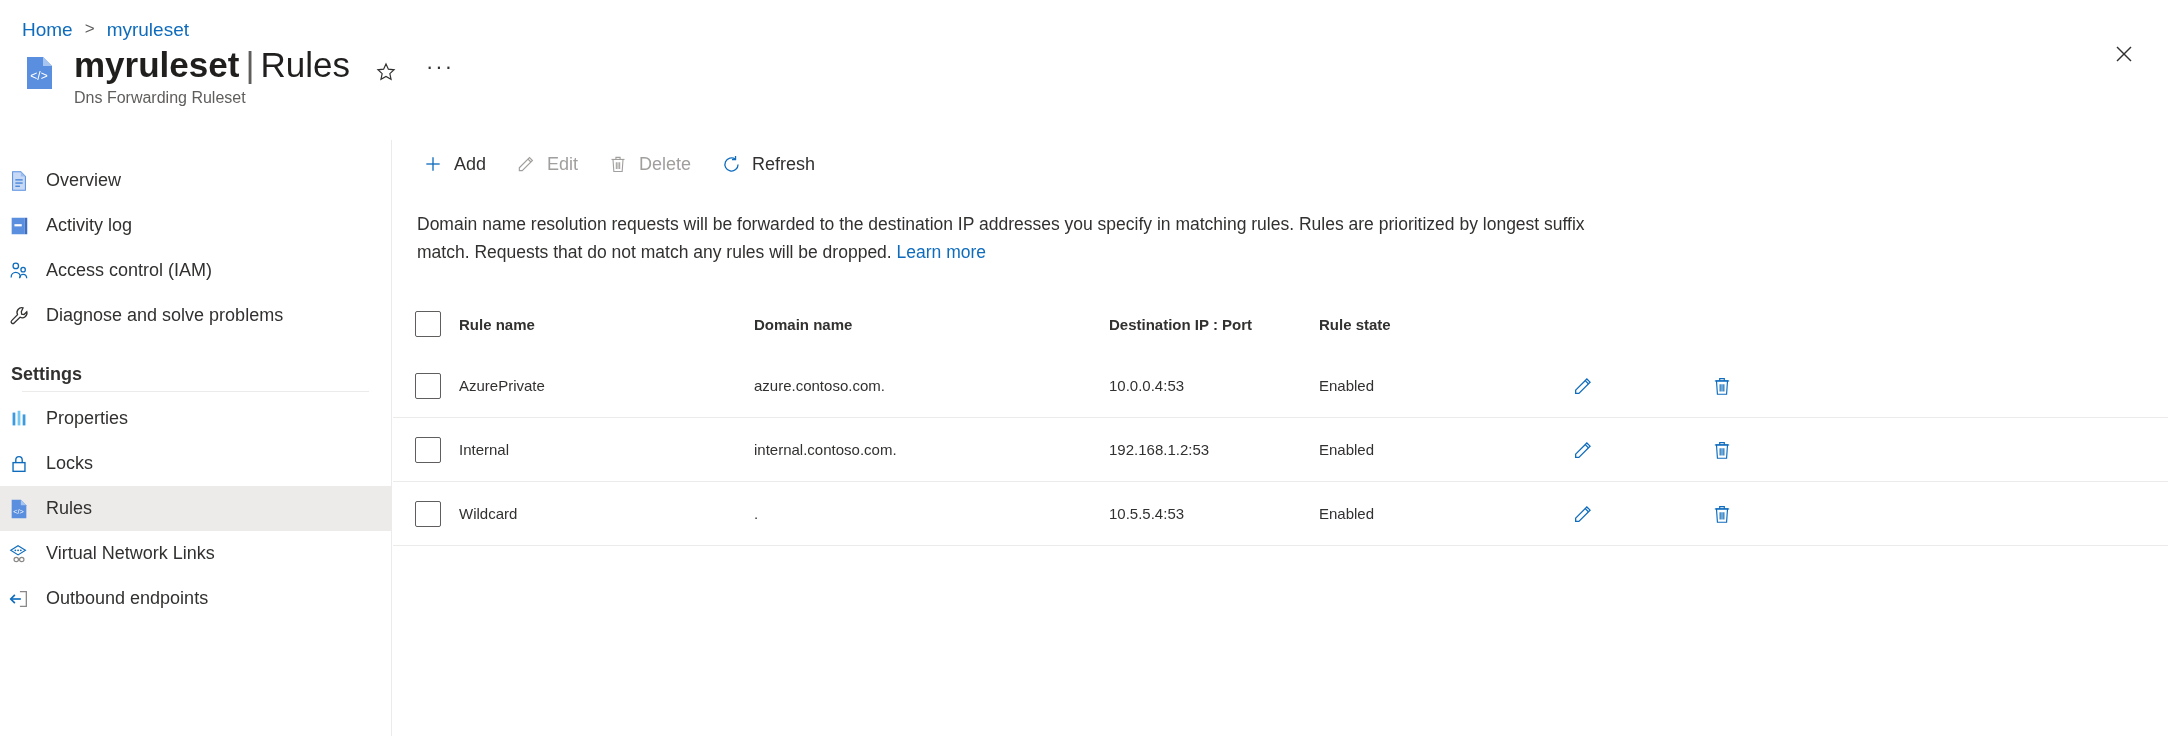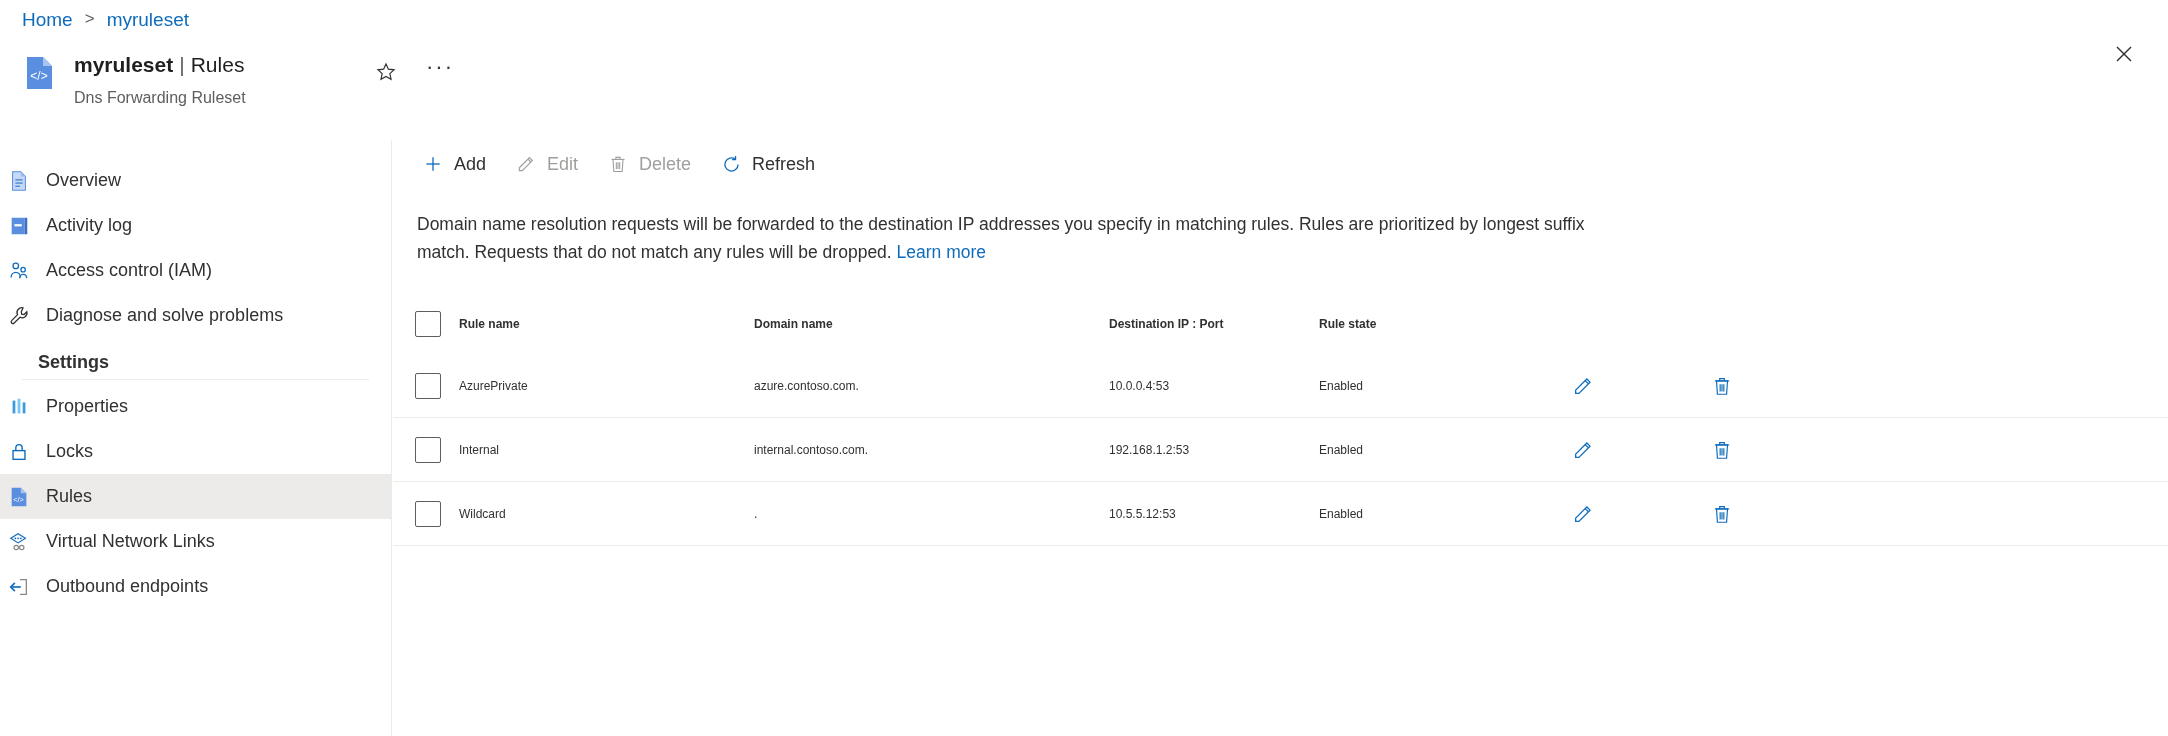--- a/index.html
+++ b/index.html
@@ -10,21 +10,21 @@
     background: #ffffff;
     font-family: "Liberation Sans", sans-serif;
     color: #1b1a19;
     overflow: hidden;
   }
   #app { position: relative; width: 2168px; height: 736px; }
 
   
   .breadcrumb {
     position: absolute;
-    left: 22px; top: 10px;
+    left: 22px; top: 20px;
     display: flex; align-items: center;
     font-size: 19px;
     line-height: 1;
   }
   .crumb-link { color: #0f6cbd; cursor: pointer; }
   .crumb-sep {
     color: #605e5c; margin: 0 12px; font-size: 17px;
     display: inline-block; transform: translateY(-1px);
   }
 
@@ -32,21 +32,21 @@
   .title-row {
     position: absolute; left: 22px; top: 46px;
     display: flex; align-items: flex-start;
   }
   .res-icon {
     width: 38px; height: 38px; margin-top: 8px; margin-right: 14px;
     position: relative; flex: none;
   }
   .title-text { display: flex; flex-direction: column; }
   .title-main {
-    font-size: 21px; line-height: 38px; color: #201f1e; white-space: nowrap;
+    font-size: 35px; line-height: 38px; color: #201f1e; white-space: nowrap;
   }
   .title-main .bold { font-weight: 700; }
   .title-main .sep { font-weight: 300; color: #605e5c; margin: 0 6px; }
   .title-main .light { font-weight: 400; }
   .subtitle {
     font-size: 16px; color: #605e5c; margin-top: 5px; line-height: 18px;
   }
   .title-actions {
     position: absolute; left: 370px; top: 56px;
     display: flex; align-items: center; gap: 22px;
@@ -102,21 +102,21 @@
   }
   .nav-item.selected { background: #edebe9; }
   .nav-item .nv-ico {
     width: 26px; height: 26px; flex: none; margin-right: 14px;
     display: flex; align-items: center; justify-content: center;
   }
   .nav-item .nv-label { white-space: nowrap; }
 
   .nav-group-title {
     font-size: 18px; font-weight: 700; color: #323130;
-    padding-left: 38px; margin-top: 14px; margin-bottom: 6px;
+    padding-left: 11px; margin-top: 26px; margin-bottom: 6px;
   }
   .nav-divider {
     height: 1px; background: #edebe9; margin: 0 22px 4px 22px;
   }
 
   
   .content { position: absolute; left: 393px; top: 140px;
              right: 0; bottom: 0; background: #fff; }
 
   .toolbar {
@@ -138,21 +138,21 @@
     margin: 22px 0 0 24px; max-width: 1180px;
     font-size: 17.5px; line-height: 28px; color: #323130;
   }
   .desc a { color: #0f6cbd; text-decoration: none; cursor: pointer; }
 
   
   .table { margin-top: 28px; margin-left: 0px; width: 1775px; }
   .trow {
     display: flex; align-items: center;
     height: 64px; border-bottom: 1px solid #edebe9;
-    font-size: 12px; color: #323130;
+    font-size: 15px; color: #323130;
   }
   .trow.head { font-weight: 700; border-bottom: none; height: 60px; }
   .c-check { width: 66px; padding-left: 22px; flex: none; }
   .c-name  { width: 295px; flex: none; }
   .c-dom   { width: 355px; flex: none; }
   .c-ip    { width: 210px; flex: none; }
   .c-state { width: 200px; flex: none; }
   .c-edit  { width: 128px; flex: none; display: flex; justify-content: center; }
   .c-del   { width: 150px; flex: none; display: flex; justify-content: center; }
 
@@ -452,21 +452,21 @@
           </span>
         </div>
       </div>
 
       <div class="trow">
         <div class="c-check">
           <span class="cbx"></span>
         </div>
         <div class="c-name">Wildcard</div>
         <div class="c-dom">.</div>
-        <div class="c-ip">10.5.5.12:53</div>
+        <div class="c-ip">10.5.5.4:53</div>
         <div class="c-state">Enabled</div>
         <div class="c-edit">
           <span class="rowbtn">
             <svg width="22" height="22" viewBox="0 0 24 24" fill="none" stroke="#0f6cbd" stroke-width="1.4">
               <path d="M4 18.5 L16.2 6.3 l3.5 3.5 L7.5 22 H4 Z" transform="translate(0,-2)"></path>
               <line x1="14.4" y1="6.1" x2="17.9" y2="9.6"></line>
             </svg>
           </span>
         </div>
         <div class="c-del">

